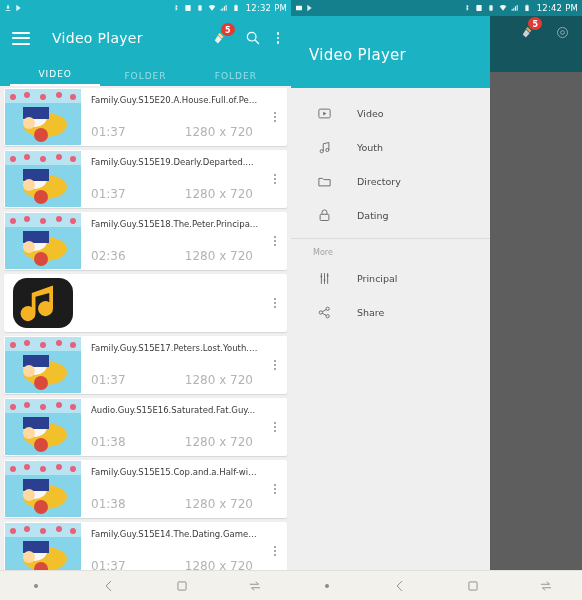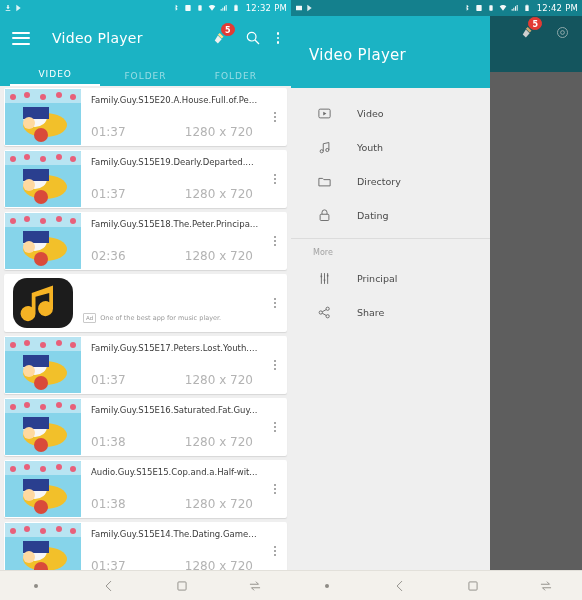--- a/index.html
+++ b/index.html
@@ -264,24 +264,20 @@
         </div>
     </div>
 
     <div class="card ad">
       <div class="thumb">
         <svg viewBox="0 0 40 40" width="34" height="34">
             <path fill="#f5b324" d="M28 6v18.5a6 6 0 11-3-5.2V12l-11 3v13.5a6 6 0 11-3-5.2V12z"></path>
           </svg>
       </div>
       <div class="card-body">
-        <div class="ad-note">
-          <span class="ad-tag">Ad</span>
-          <span class="ad-text">One of the best app for music player.</span>
-        </div>
       </div>
       <div class="card-menu">
           <div>
             <i></i>
             <i></i>
             <i></i>
           </div>
         </div>
     </div>
 
@@ -333,21 +329,21 @@
               <circle cx="68" cy="8" r="3"></circle>
             </g>
             <ellipse cx="40" cy="36" rx="22" ry="12" fill="#f2c02a"></ellipse>
             <ellipse cx="30" cy="28" rx="12" ry="10" fill="#f7f7f7"></ellipse>
             <path d="M18 18h26v12H18z" fill="#2a3f8f"></path>
             <circle cx="36" cy="46" r="7" fill="#d94a3a"></circle>
             <circle cx="24" cy="34" r="6" fill="#ffd9a0"></circle>
           </svg>
       </div>
       <div class="card-body">
-        <div class="card-title">Family.Guy.S15E16.Saturated.Fat.Guy...</div>
+        <div class="card-title">Audio.Guy.S15E16.Saturated.Fat.Guy...</div>
         <div class="meta">
           <span>01:38</span>
           <span class="res">1280 x 720</span>
         </div>
       </div>
       <div class="card-menu">
           <div>
             <i></i>
             <i></i>
             <i></i>
@@ -368,21 +364,21 @@
               <circle cx="68" cy="8" r="3"></circle>
             </g>
             <ellipse cx="40" cy="36" rx="22" ry="12" fill="#f2c02a"></ellipse>
             <ellipse cx="30" cy="28" rx="12" ry="10" fill="#f7f7f7"></ellipse>
             <path d="M18 18h26v12H18z" fill="#2a3f8f"></path>
             <circle cx="36" cy="46" r="7" fill="#d94a3a"></circle>
             <circle cx="24" cy="34" r="6" fill="#ffd9a0"></circle>
           </svg>
       </div>
       <div class="card-body">
-        <div class="card-title">Audio.Guy.S15E15.Cop.and.a.Half-wit...</div>
+        <div class="card-title">Family.Guy.S15E15.Cop.and.a.Half-wit...</div>
         <div class="meta">
           <span>01:38</span>
           <span class="res">1280 x 720</span>
         </div>
       </div>
       <div class="card-menu">
           <div>
             <i></i>
             <i></i>
             <i></i>

